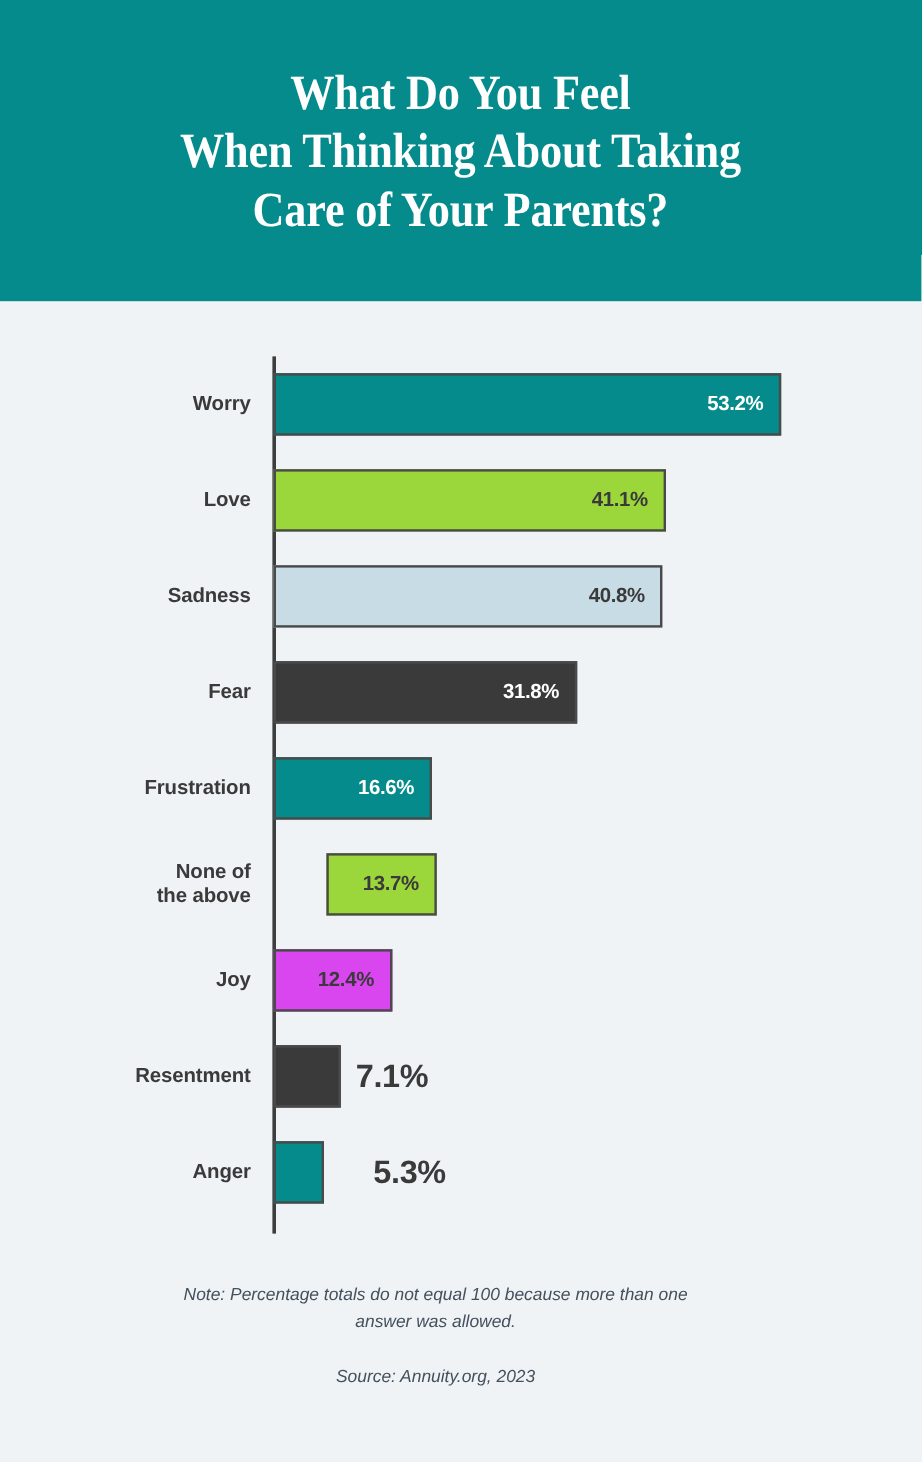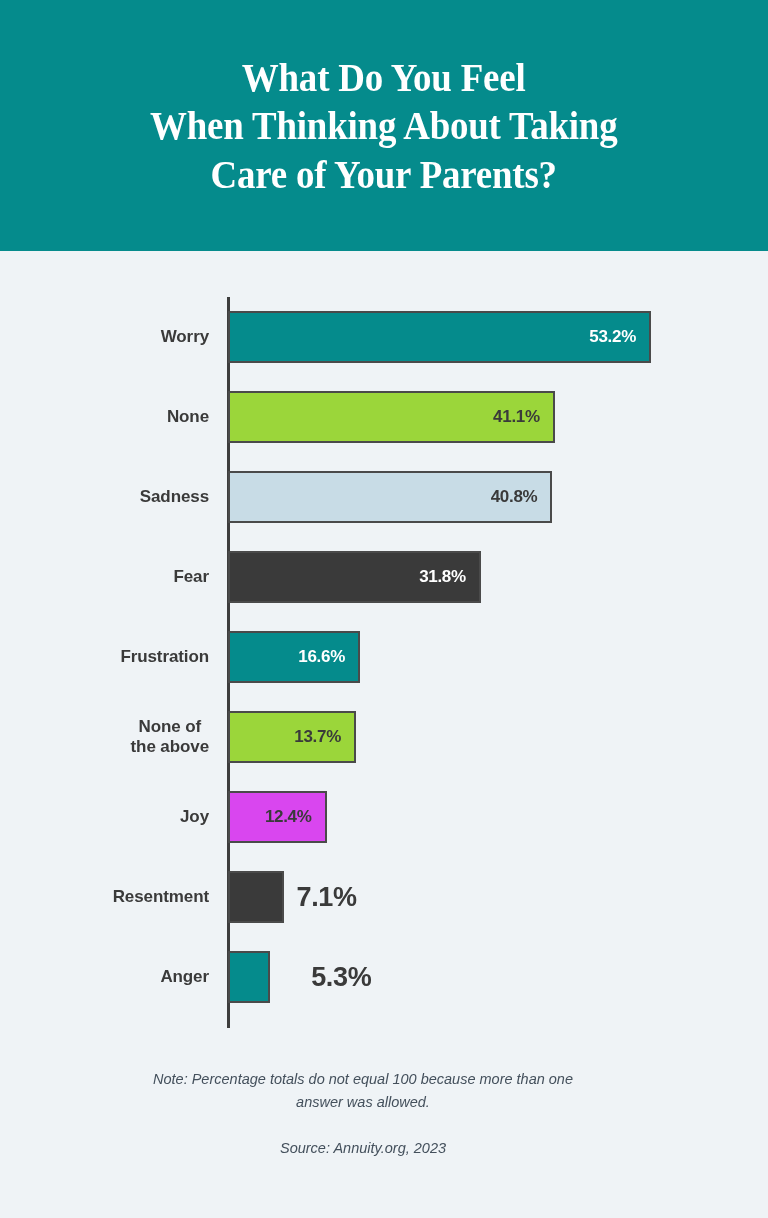--- a/index.html
+++ b/index.html
@@ -69,21 +69,21 @@
   }
   .cat-label {
     position: absolute;
     right: 559px; 
     top: 0;
     height: 80px;
     width: 200px;
     display: flex;
     align-items: center;
     justify-content: flex-end;
-    text-align: center;
+    text-align: right;
     color: #3a3a3a;
     font-size: 17px;
     font-weight: 700;
     line-height: 1.18;
     white-space: pre-line;
     letter-spacing: -0.1px;
   }
   .bar-track {
     position: absolute;
     left: 228px;
@@ -158,21 +158,21 @@
   <div id="bars-wrap">
       <div class="bar-row">
         <div class="cat-label">Worry</div>
         <div class="bar-track" style="width: 423px;">
           <div class="bar-rect" style="background: rgb(5, 139, 140); border-color: rgb(74, 74, 74);">
             <span class="bar-value-in" style="color: rgb(255, 255, 255);">53.2%</span>
           </div>
         </div>
       </div>
       <div class="bar-row">
-        <div class="cat-label">None</div>
+        <div class="cat-label">Love</div>
         <div class="bar-track" style="width: 326.791px;">
           <div class="bar-rect" style="background: rgb(155, 214, 58); border-color: rgb(74, 74, 74);">
             <span class="bar-value-in" style="color: rgb(58, 58, 58);">41.1%</span>
           </div>
         </div>
       </div>
       <div class="bar-row">
         <div class="cat-label">Sadness</div>
         <div class="bar-track" style="width: 324.406px;">
           <div class="bar-rect" style="background: rgb(200, 220, 230); border-color: rgb(74, 74, 74);">
@@ -192,21 +192,21 @@
         <div class="cat-label">Frustration</div>
         <div class="bar-track" style="width: 131.989px;">
           <div class="bar-rect" style="background: rgb(5, 139, 140); border-color: rgb(74, 74, 74);">
             <span class="bar-value-in" style="color: rgb(255, 255, 255);">16.6%</span>
           </div>
         </div>
       </div>
       <div class="bar-row">
         <div class="cat-label">None of
 the above</div>
-        <div class="bar-track" style="width: 128px;">
+        <div class="bar-track" style="width: 92px; padding-left: 44px;">
           <div class="bar-rect" style="background: rgb(155, 214, 58); border-color: rgb(74, 74, 74);">
             <span class="bar-value-in" style="color: rgb(58, 58, 58);">13.7%</span>
           </div>
         </div>
       </div>
       <div class="bar-row">
         <div class="cat-label">Joy</div>
         <div class="bar-track" style="width: 98.594px;">
           <div class="bar-rect" style="background: #d946ef; border-color: rgb(74, 74, 74);">
             <span class="bar-value-in" style="color: rgb(58, 58, 58);">12.4%</span>

